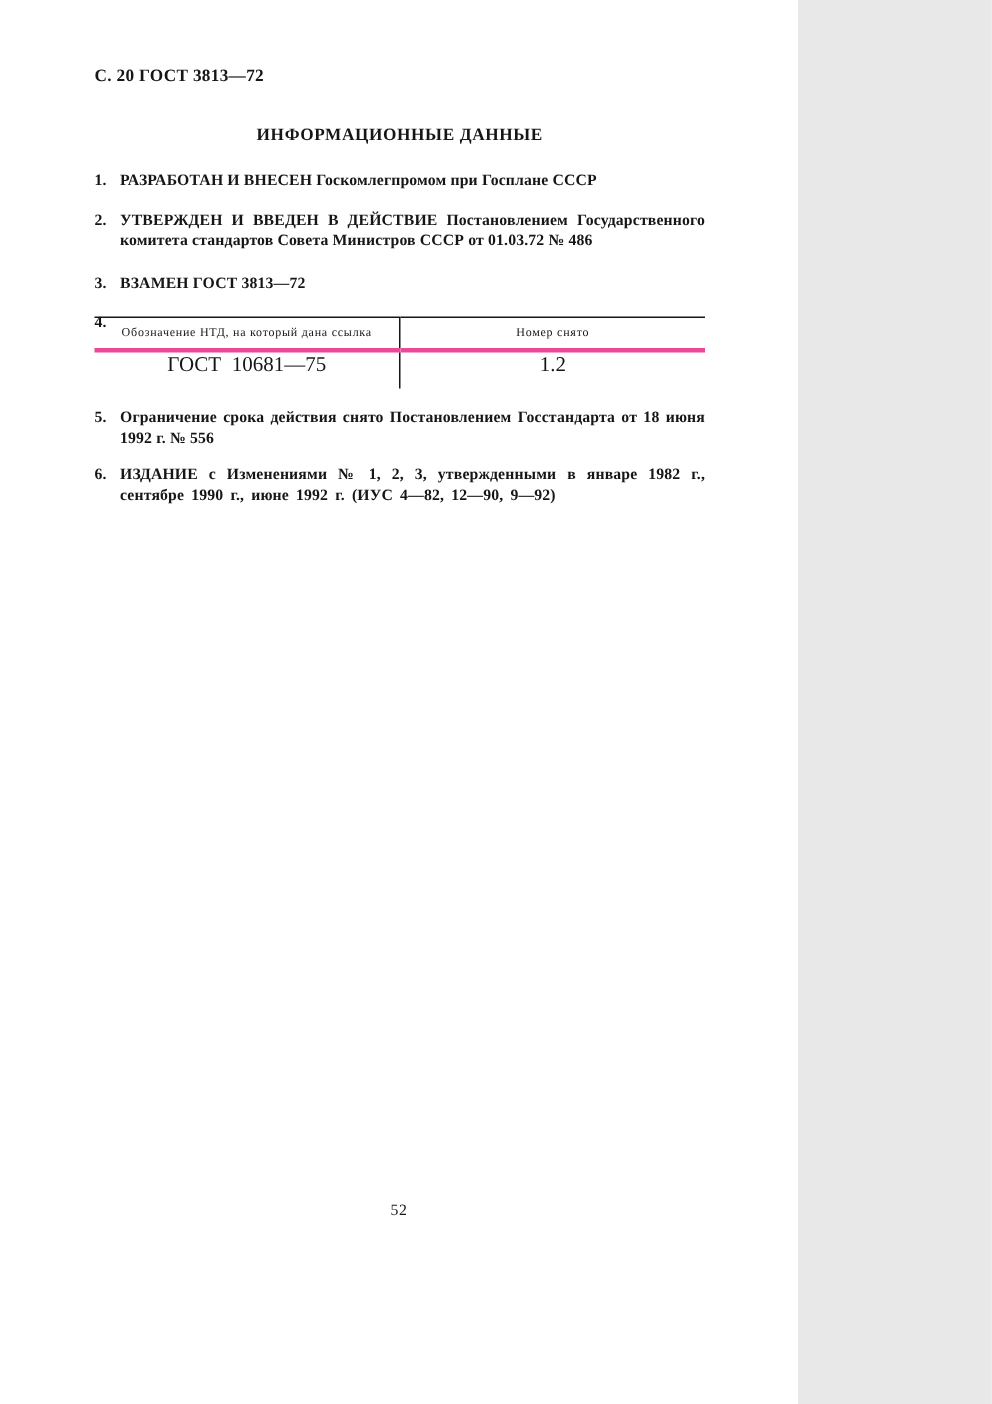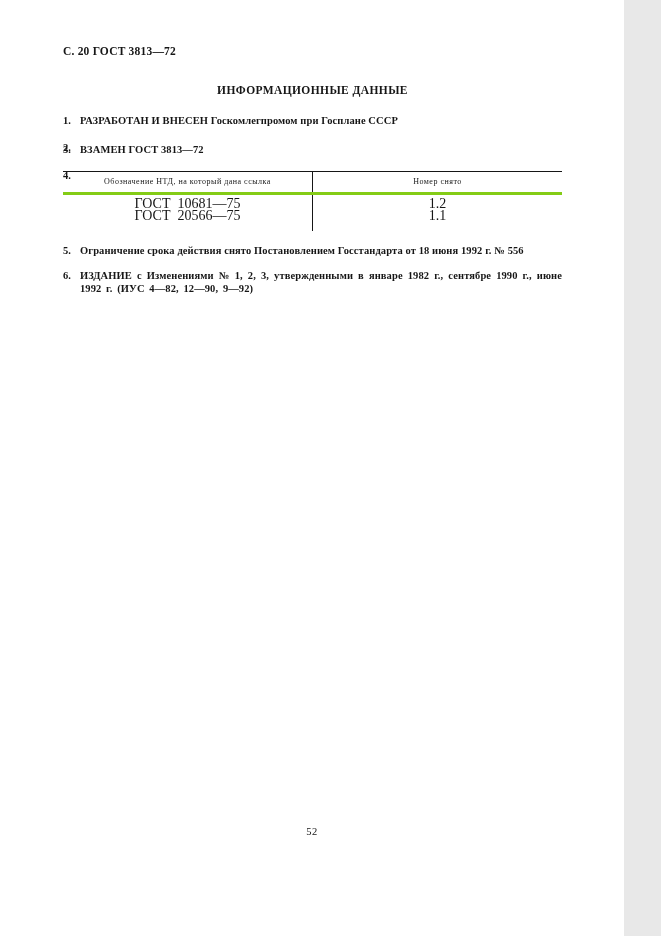--- a/index.html
+++ b/index.html
@@ -3,21 +3,21 @@
 <meta charset="utf-8">
 <style>
   * { margin: 0; padding: 0; box-sizing: border-box; }
   html, body { background: #e8e8e8; }
   body {
     width: 661px; height: 936px;
     font-family: "Liberation Serif", "DejaVu Serif", serif;
   }
   .page {
     position: relative;
-    width: 624px; height: 936px;
+    width: 532px; height: 936px;
     background: #ffffff;
     color: #161616;
     overflow: hidden;
   }
   .content {
     padding: 45px 62px 0 63px; 
   }
   .running-header {
     font-weight: bold;
     font-size: 11.5px;
@@ -53,38 +53,38 @@
     margin-top: 15px;
     border-collapse: collapse;
     border-top: 1.5px solid #161616;
   }
   table.ref-table th {
     font-weight: normal;
     font-size: 8px;
     letter-spacing: 0.5px;
     text-align: center;
     padding: 5px 4px 6px 4px;
-    border-bottom: 3px solid #84cc16;
+    border-bottom: 3px solid #ec4899;
   }
   table.ref-table th:first-child,
   table.ref-table td:first-child {
     width: 50%;
     border-right: 1.2px solid #161616;
   }
   table.ref-table td {
     text-align: center;
     font-size: 14px;
     line-height: 12px;
     white-space: pre-wrap;
   }
   table.ref-table tbody tr:first-child td { padding-top: 3px; }
   table.ref-table tbody tr:last-child td { padding-bottom: 9px; }
   .page-number {
     position: absolute;
-    top: 826px;
+    top: 802px;
     left: 0;
     width: 100%;
     text-align: center;
     font-size: 10.5px;
     letter-spacing: 0.5px;
   }
 </style>
 </head>
 <body>
 
@@ -95,20 +95,21 @@
 
     <div class="doc-title">ИНФОРМАЦИОННЫЕ ДАННЫЕ</div>
 
     <div class="item first">
       <span class="num">1.</span>
       <span>РАЗРАБОТАН И ВНЕСЕН Госкомлегпромом при Госплане СССР</span>
     </div>
 
     <div class="item">
       <span class="num">2.</span>
+      <span>УТВЕРЖДЕН И ВВЕДЕН В ДЕЙСТВИЕ Постановлением Государственного комитета стандартов Совета Министров СССР от 01.03.72 № 486</span>
     </div>
 
     <div class="item" style="margin-top:15px;">
       <span class="num">3.</span>
       <span>ВЗАМЕН ГОСТ 3813—72</span>
     </div>
 
     <div class="item">
       <span class="num">4.</span>
     </div>
@@ -118,24 +119,20 @@
         <tr>
           <th>Обозначение НТД, на который дана ссылка</th>
           <th>Номер снято</th>
         </tr>
       </thead>
       <tbody>
         <tr>
           <td>ГОСТ  10681—75</td>
           <td>1.2</td>
         </tr>
-        <tr>
-          <td>ГОСТ  20566—75</td>
-          <td>1.1</td>
-        </tr>
       </tbody>
     </table>
 
     <div class="item">
       <span class="num">5.</span>
       <span>Ограничение срока действия снято Постановлением Госстандарта от 18 июня 1992 г. № 556</span>
     </div>
 
     <div class="item wide-spacing" style="margin-top:11px;">
       <span class="num">6.</span>

